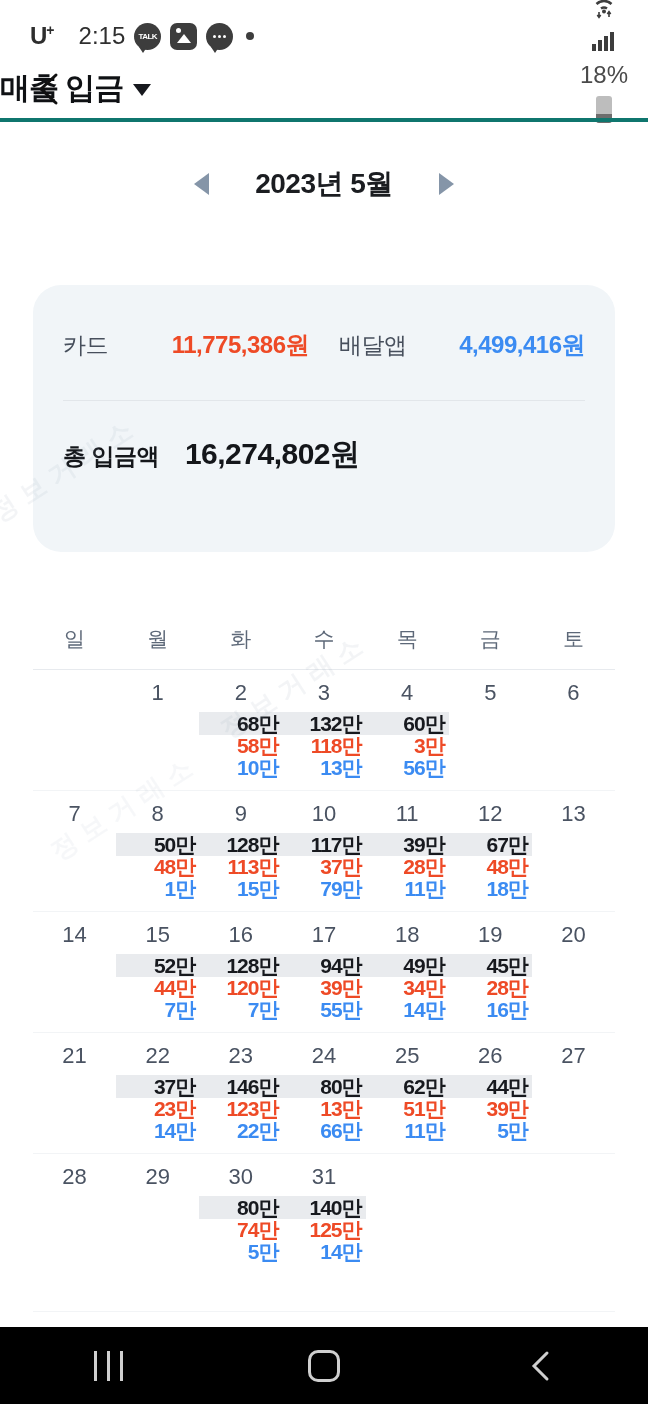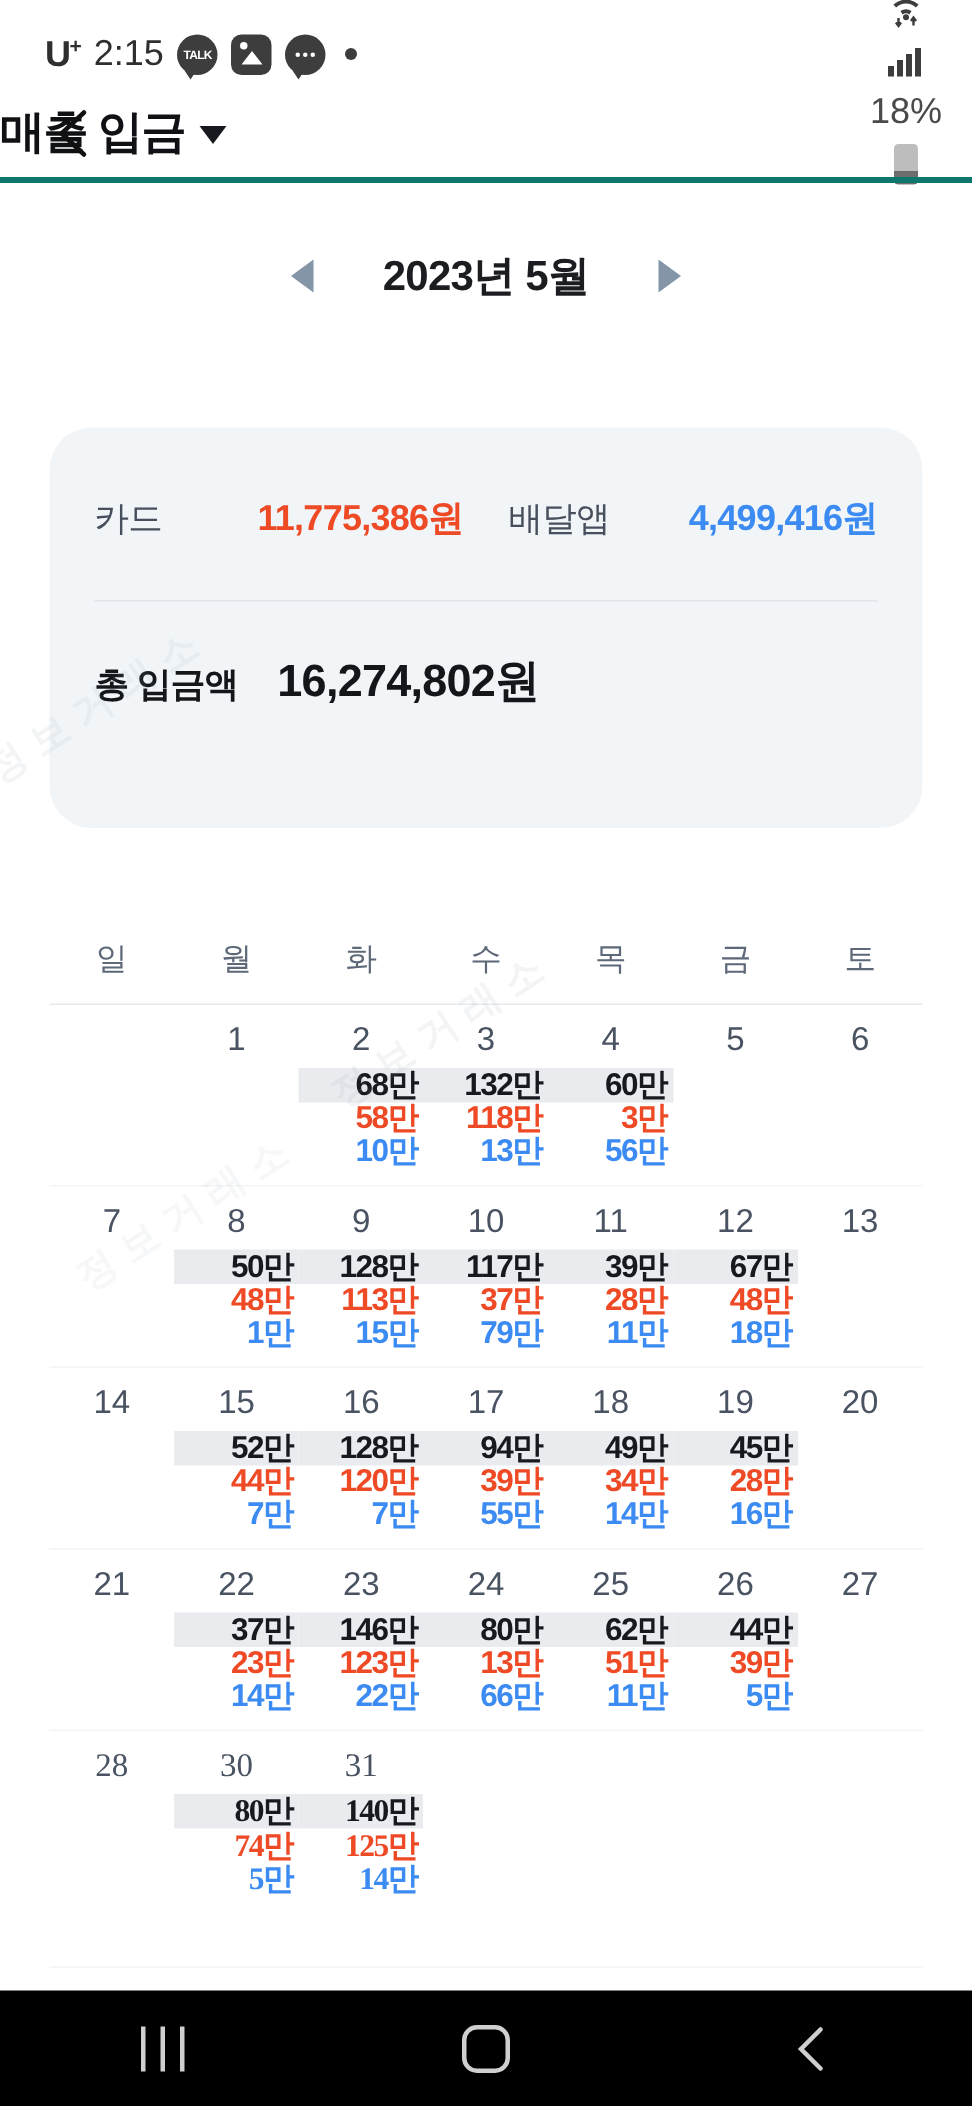--- a/index.html
+++ b/index.html
@@ -10,21 +10,21 @@
   :root{
     --red:#ee4a26; --blue:#3b8bf2; --band:#e9ebee; --ink:#17191e;
     --daynum:#4a5362; --weekday:#5d6878; --cardbg:#f1f5f8;
   }
 
   
   .status-bar{ height:58px; display:flex; align-items:center; padding:14px 20px 0 30px; }
   .sb-left{ display:flex; align-items:center; gap:9px; }
   .carrier{ font-size:24px; font-weight:bold; color:#2e2e2e; letter-spacing:-1px; }
   .carrier sup{ font-size:14px; font-weight:bold; }
-  .sb-time{ font-size:24px; color:#2f2f2f; }
+  .sb-time{ font-size:24px; color:#2f2f2f;margin-left:16px; }
   .notif{ width:27px; height:27px; background:#3d3d3d; color:#fff;
     display:flex; align-items:center; justify-content:center; position:relative; }
   .notif.round{ border-radius:50%;text-align:right; }
   .notif.square{ border-radius:7px; }
   .talk-txt{ font-size:8px; font-weight:bold; letter-spacing:-0.5px; }
   .bubble-tail{ position:absolute; bottom:-3px; left:5px; width:0; height:0;
     border-left:4px solid transparent; border-right:4px solid transparent; border-top:6px solid #3d3d3d; }
   .dots{ display:flex; gap:2px; }
   .dots i{ width:3px; height:3px; border-radius:50%; background:#fff; }
   .mountain{ width:0; height:0; border-left:7px solid transparent; border-right:7px solid transparent;
@@ -68,21 +68,21 @@
   .total-label{ font-size:23px; font-weight:bold; color:#14161a; letter-spacing:-0.5px; }
   .total-amount{ font-size:30px; font-weight:bold; color:#14161a; letter-spacing:-0.5px; }
 
   
   .calendar{ margin:73px 33px 0; }
   .weekday-row{ display:grid; grid-template-columns:repeat(7,1fr); height:45px;
     border-bottom:1.5px solid #e7eaee; }
   .wd{ text-align:center; font-size:21px; color:var(--weekday); }
   .week{ display:grid; grid-template-columns:repeat(7,1fr); border-bottom:1px solid #f2f4f6;
     height:121px; padding-top:9px; }
-  .week:last-child{ height:158px;font-family:Liberation Serif, serif; }
+  .week:last-child{ height:158px; }
   .cell{ display:flex; flex-direction:column; }
   .day-num{ height:33px; line-height:28px; text-align:center; font-size:22px; color:var(--daynum); }
   .val{ height:23px; line-height:23px; text-align:right; padding-right:4px;
     font-size:21px; font-weight:bold; letter-spacing:-1px; }
   .val.total{ color:var(--ink); }
   .val.total.has{ background:var(--band); }
   .val.card{ color:var(--red); height:22px; line-height:22px; }
   .val.delivery{ color:var(--blue); height:22px; line-height:22px; }
 
   
@@ -371,20 +371,26 @@
         </div>
       </div>
       <div class="week">
         <div class="cell">
           <div class="day-num">28</div>
           <div class="val total"></div>
           <div class="val card"></div>
           <div class="val delivery"></div>
         </div>
         <div class="cell">
+          <div class="day-num">29</div>
+          <div class="val total"></div>
+          <div class="val card"></div>
+          <div class="val delivery"></div>
+        </div>
+        <div class="cell">
           <div class="day-num">30</div>
           <div class="val total has">80만</div>
           <div class="val card">74만</div>
           <div class="val delivery">5만</div>
         </div>
         <div class="cell">
           <div class="day-num">31</div>
           <div class="val total has">140만</div>
           <div class="val card">125만</div>
           <div class="val delivery">14만</div>

